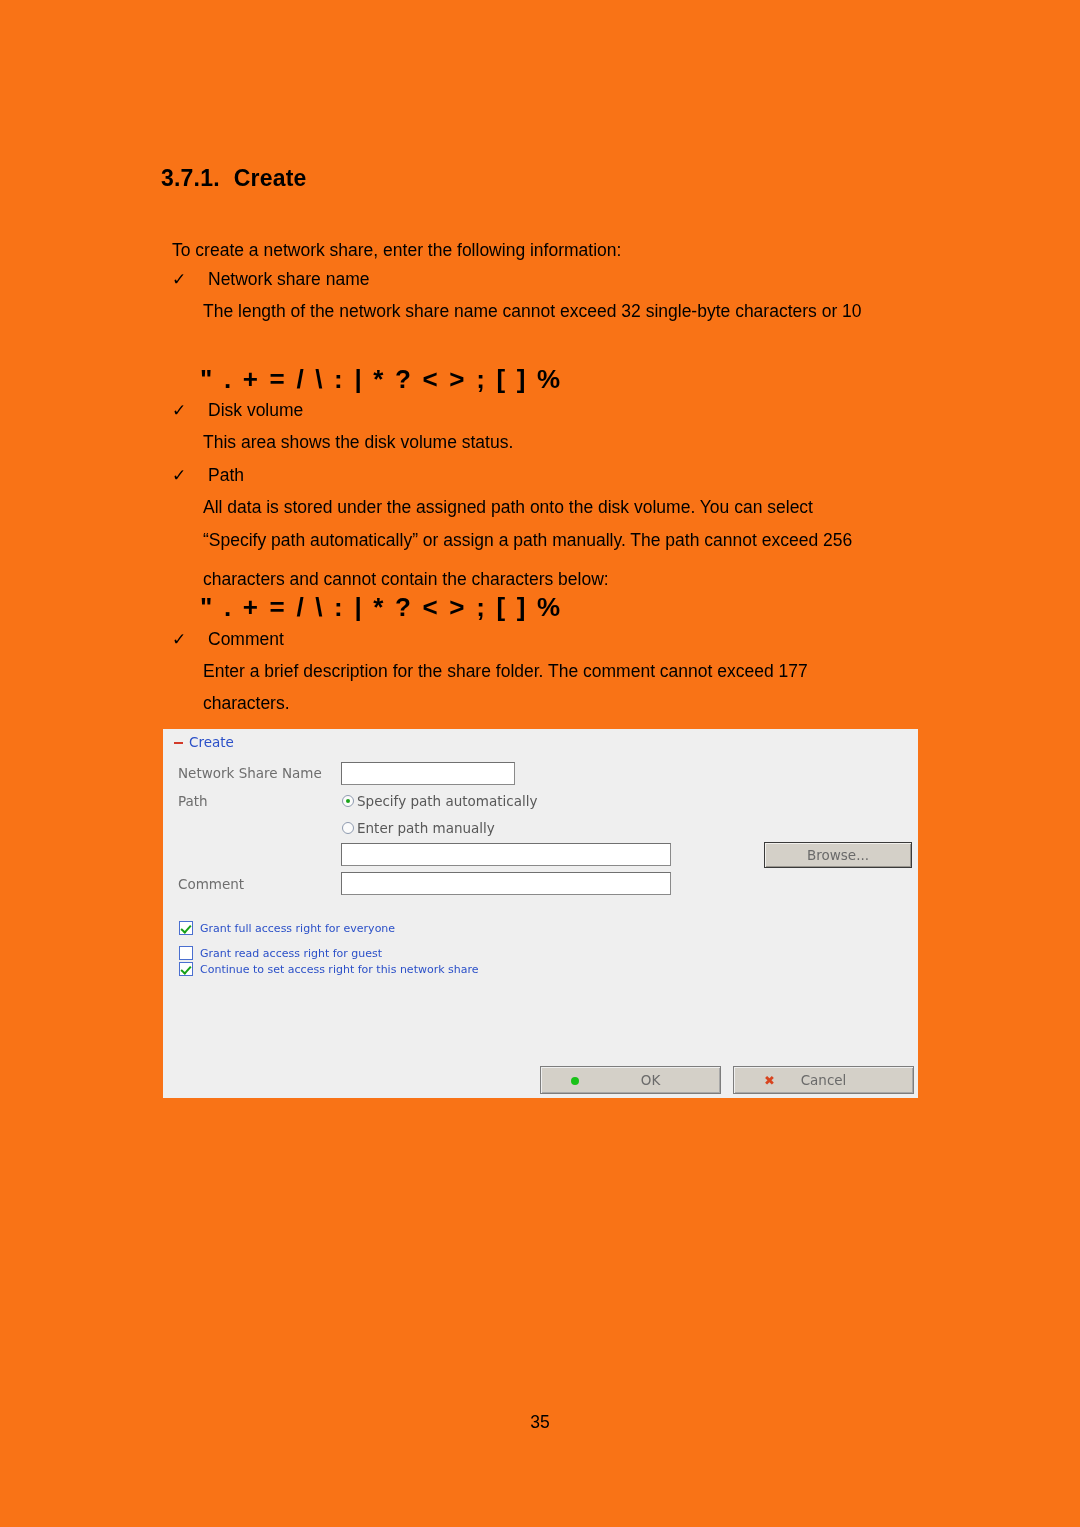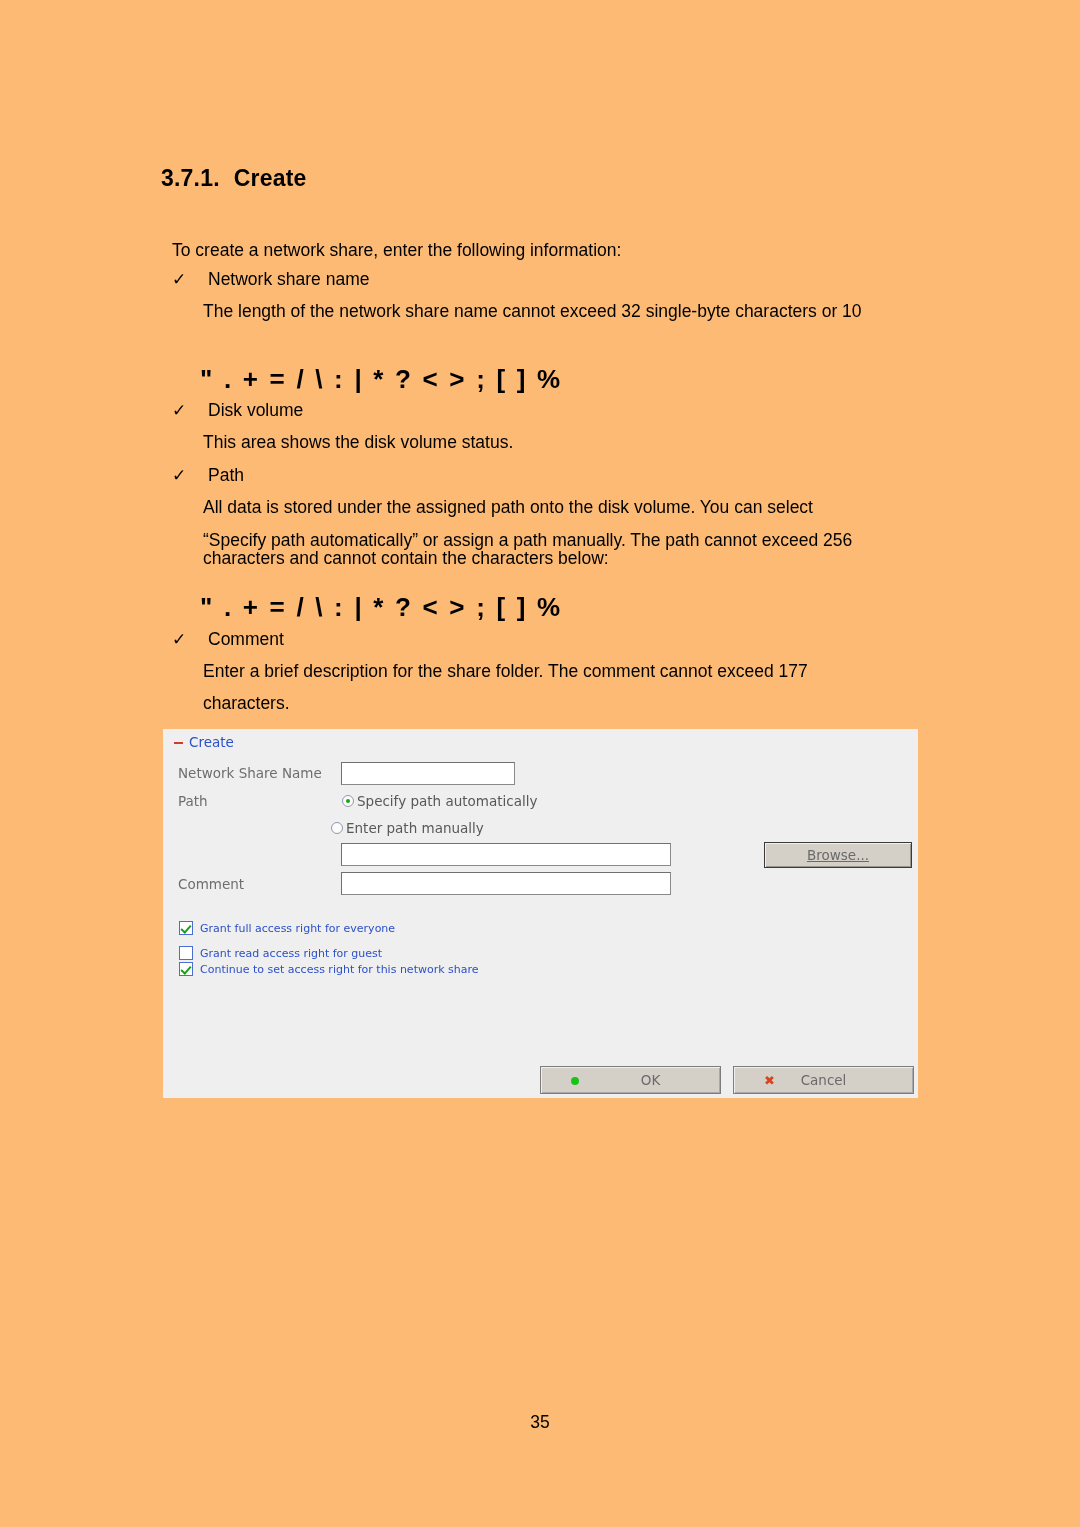--- a/index.html
+++ b/index.html
@@ -14,21 +14,21 @@
     font-family: "Liberation Sans", sans-serif;
     color: #000000;
     overflow: hidden;
   }
 
   .page {
     position: absolute;
     left: 0; top: 0;
     width: 1080px;
     height: 1527px;
-    background: #fdba74;
+    background: #f97316;
   }
 
   
   .heading {
     position: absolute;
     left: 161px;
     top: 165px;
     font-size: 23px;
     font-weight: bold;
     letter-spacing: 0.2px;
@@ -258,21 +258,21 @@
     <span class="btext">Disk volume</span>
   </div>
   <div class="body-line" style="top:432px;">This area shows the disk volume status.</div>
 
   <div class="bullet-row" style="left:172px; top:465px;">
     <span class="tick">✓</span>
     <span class="btext">Path</span>
   </div>
   <div class="body-line" style="top:497px;">All data is stored under the assigned path onto the disk volume.  You can select</div>
   <div class="body-line" style="top:530px;">“Specify path automatically” or assign a path manually.  The path cannot exceed 256</div>
-  <div class="body-line" style="top:548px;">characters and cannot contain the characters below:</div>
+  <div class="body-line" style="top:569px;">characters and cannot contain the characters below:</div>
   <div class="symbols" style="top:592px;">" . + = / \ : | * ? &lt; &gt; ; [ ] %</div>
 
   <div class="bullet-row" style="left:172px; top:629px;">
     <span class="tick">✓</span>
     <span class="btext">Comment</span>
   </div>
   <div class="body-line" style="top:661px;">Enter a brief description for the share folder.  The comment cannot exceed 177</div>
   <div class="body-line" style="top:693px;">characters.</div>
 
   <div class="ui-shot">
@@ -285,27 +285,27 @@
     <div class="field-label" style="top:36px;">Network Share Name</div>
     <div class="txt-input" style="left:178px; top:33px; width:174px; height:23px;" title=""></div>
 
     <div class="field-label" style="top:64px;">Path</div>
 
     <div class="radio-row" style="left:179px; top:64px;">
       <span class="radio-dot on"></span>
       <span>Specify path automatically</span>
     </div>
 
-    <div class="radio-row" style="left:168px; top:91px;">
+    <div class="radio-row" style="left:179px; top:91px;">
       <span class="radio-dot"></span>
       <span>Enter path manually</span>
     </div>
 
     <div class="txt-input" style="left:178px; top:114px; width:330px; height:23px;" title=""></div>
-    <div class="btn" style="left:601px; top:113px; width:148px; height:26px;text-decoration:underline;">
+    <div class="btn" style="left:601px; top:113px; width:148px; height:26px;">
       <span>Browse...</span>
     </div>
 
     <div class="field-label" style="top:147px;">Comment</div>
     <div class="txt-input" style="left:178px; top:143px; width:330px; height:23px;" title=""></div>
 
     <div class="check-row" style="top:192px;">
       <span class="check-box on"></span>
       <span>Grant full access right for everyone</span>
     </div>

